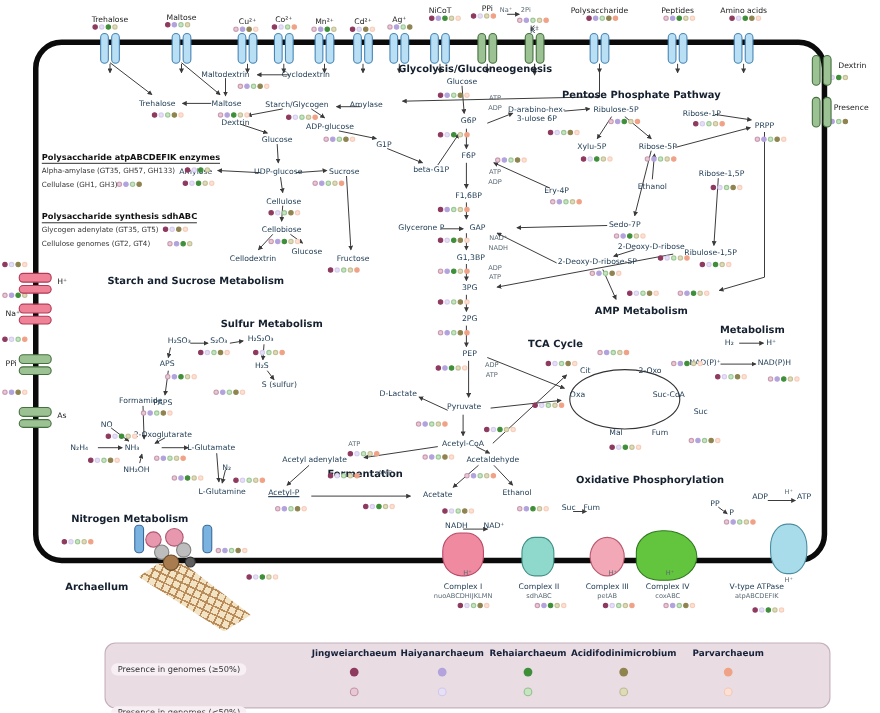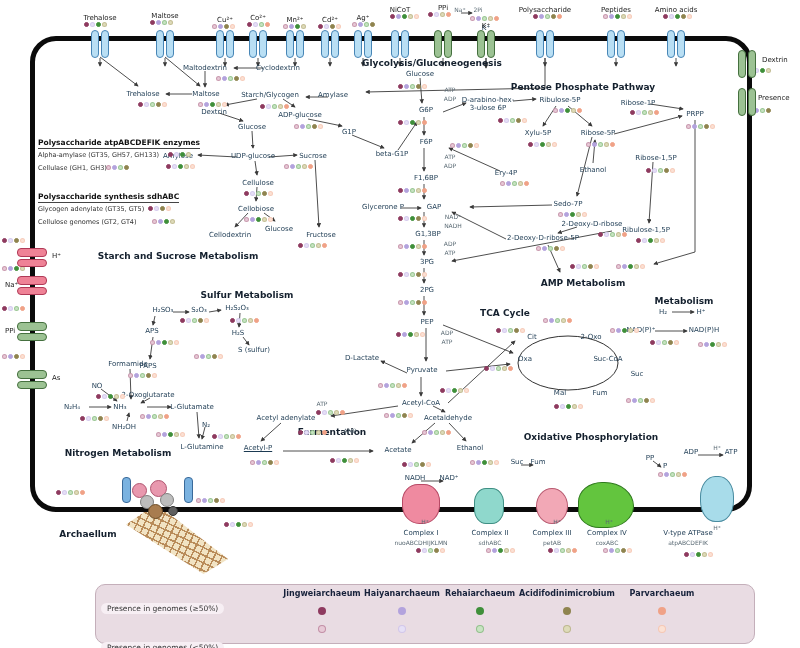--- a/index.html
+++ b/index.html
@@ -178,21 +178,21 @@
   <div class="arch-circle" style="left:168px;top:506px;width:10px;height:10px;background:#5f5f5f;border:1px solid #333"></div>
 
   <div class="legend"></div>
   <span class="pill" style="left:101px;top:603px">Presence in genomes (≥50%)</span>
   <span class="pill" style="left:101px;top:642px">Presence in genomes (&lt;50%)</span>
 
 <div class="ttl" style="left: 432px; top: 58px;">Glycolysis/Gluconeogenesis</div>
     <div class="ttl" style="left: 583px; top: 82px;">Pentose Phosphate Pathway</div>
     <div class="ttl" style="left: 178px; top: 251px;">Starch and Sucrose Metabolism</div>
     <div class="ttl" style="left: 247px; top: 290px;">Sulfur Metabolism</div>
-    <div class="ttl" style="left: 118px; top: 448px;">Nitrogen Metabolism</div>
+    <div class="ttl" style="left: 118px; top: 468px;">Nitrogen Metabolism</div>
     <div class="ttl" style="left: 505px; top: 308px;">TCA Cycle</div>
     <div class="ttl" style="left: 583px; top: 278px;">AMP Metabolism</div>
     <div class="ttl" style="left: 684px; top: 296px;">Metabolism</div>
     <div class="ttl" style="left: 332px; top: 427px;">Fermentation</div>
     <div class="ttl" style="left: 591px; top: 432px;">Oxidative Phosphorylation</div>
     <div class="ttl" style="left: 88px; top: 529px;">Archaellum</div>
     <div class="node" style="left: 420px; top: 70px;">Glucose</div>
     <div class="node" style="left: 426px; top: 106px;">G6P</div>
     <div class="node" style="left: 426px; top: 138px;">F6P</div>
     <div class="node" style="left: 392px; top: 150px;">beta-G1P</div>

